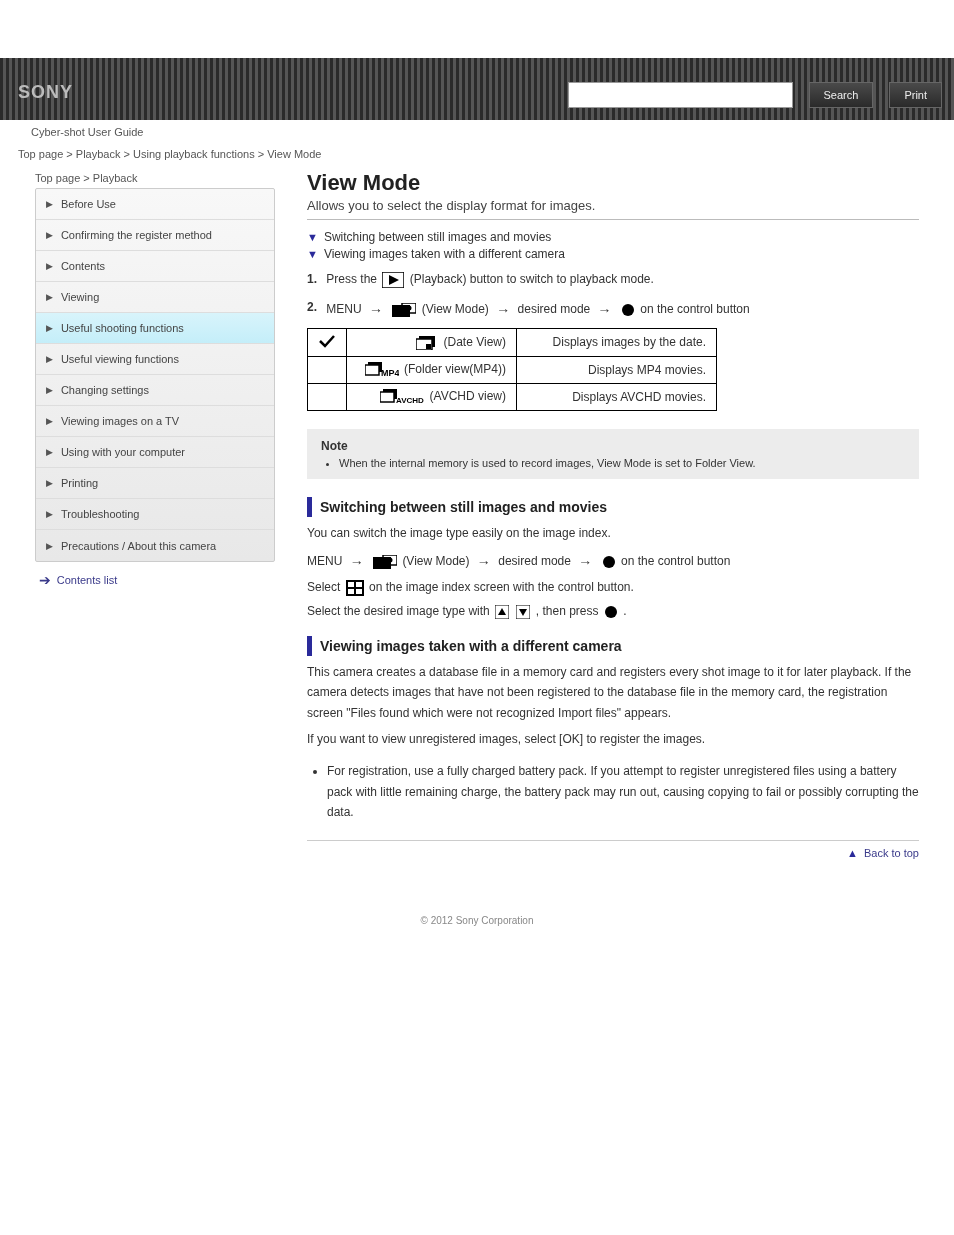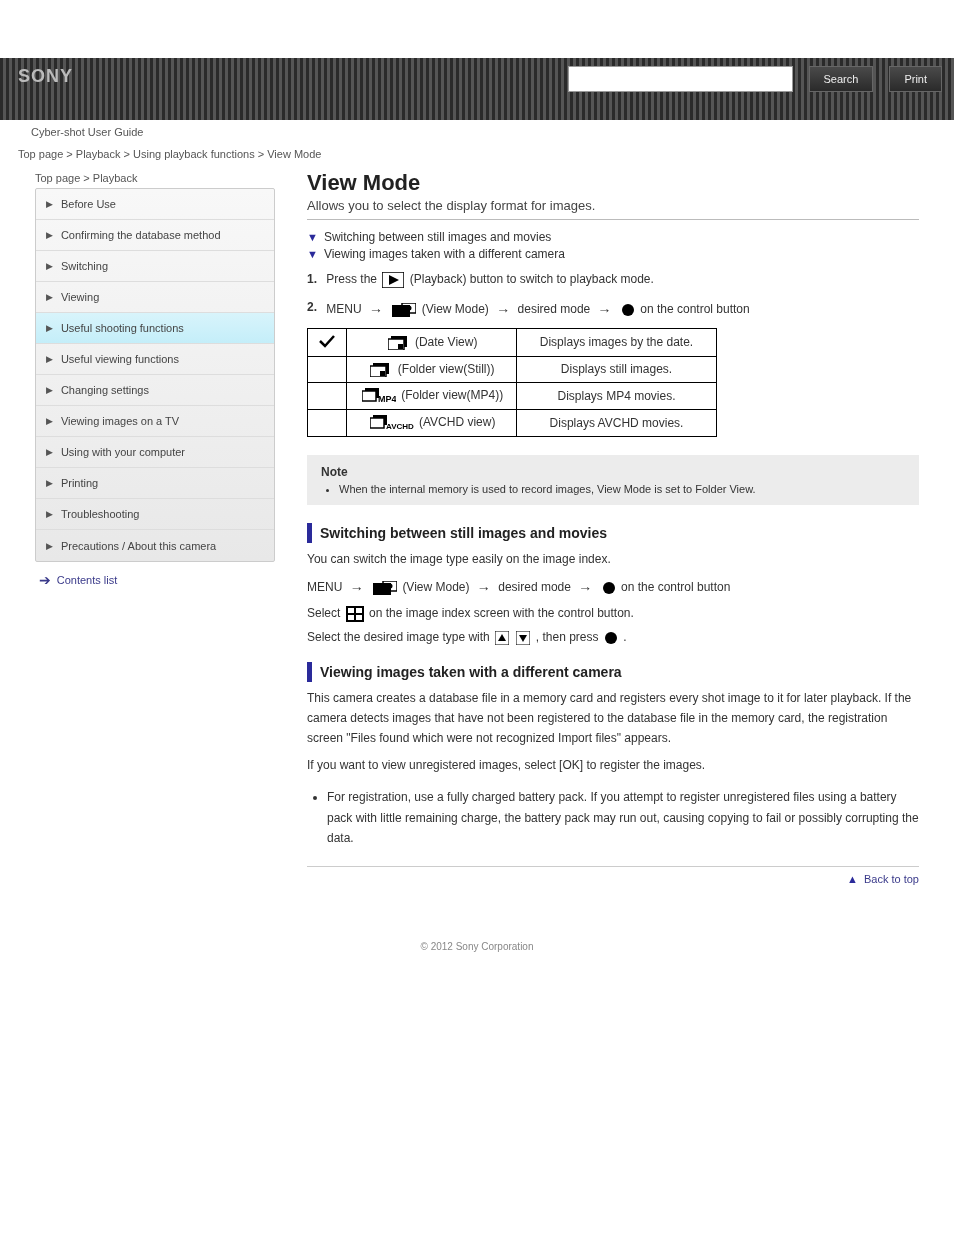--- a/index.html
+++ b/index.html
@@ -2,21 +2,21 @@
 <html><head>
 <meta charset="utf-8">
 <style>
   * { margin: 0; padding: 0; box-sizing: border-box; }
   body { font-family: Arial, Helvetica, sans-serif; font-size: 12px; color: #333; background: #fff; }
   .page { width: 954px; margin: 0 auto; padding-top: 58px; }
 
   .topbar {
     height: 62px;
     background: repeating-linear-gradient(90deg,#2a2a2a 0,#2a2a2a 3px,#555 3px,#555 6px);
-    display: flex; align-items: flex-start; padding: 8px 12px 0 18px;
+    display: flex; align-items: flex-start; padding: 24px 12px 0 18px;
     position: relative;
   }
   .brand { color:#bbb; font-size:18px; font-weight:bold; letter-spacing:1px; }
   .topbar-right { margin-left:auto; display:flex; align-items:center; gap:16px; }
   .search-input { width:225px; height:26px; border:1px solid #999; background:#fff; padding:0 6px; font-size:12px; }
   .btn { height:26px; border:1px solid #666; background:linear-gradient(#4a4a4a,#2a2a2a); color:#eee; font-size:11px; padding:0 14px; cursor:pointer; }
 
   .crumbwrap { padding:6px 18px 2px; font-size:11px; color:#555; }
   .crumbwrap a { color:#555; text-decoration:none;margin-left:13px; }
 
@@ -42,21 +42,21 @@
   .drop .dtri { color:#2a2a9a; font-size:11px; }
 
   .numstep { margin:8px 0 4px 0; }
   .num { display:inline-block; width:16px; font-weight:bold; vertical-align:top; }
   .steptext { display:inline; font-size:12px; line-height:1.6; }
   .ic { display:inline-block; vertical-align:middle; margin:0 2px; }
   .ic svg { display:block; }
   .arrow-glyph { font-size:14px; margin:0 4px; }
 
   table.optbl { border-collapse:collapse; margin-top:8px; font-size:12px; }
-  table.optbl td, table.optbl th { border:1px solid #000; padding:5px 10px; text-align:center; vertical-align:middle; }
+  table.optbl td, table.optbl th { border:1px solid #000; padding:5px 10px; text-align:right; vertical-align:middle; }
   .chk { width:30px; text-align:center; }
   .iconcell { width:170px; }
   .desc { width:200px; }
 
   .notebox { background:#ececec; padding:10px 14px; margin:18px 0; }
   .notetitle { font-weight:bold; font-size:12px; margin-bottom:4px; }
   .notebox ul { margin-left:18px; font-size:11px; }
 
   .sect { margin:14px 0 6px; display:flex; align-items:center; gap:8px; }
   .sect .bar { width:5px; height:20px; background:#2a2a9a; }
@@ -99,25 +99,25 @@
         <a href="#">Top page</a> &gt;
         <span>Playback</span>
       </div>
       <div class="sidebar">
         <div class="side-item">
             <span class="tri">▶</span>
             <span>Before Use</span>
           </div>
         <div class="side-item">
             <span class="tri">▶</span>
-            <span>Confirming the database method</span>
-          </div>
-        <div class="side-item">
-            <span class="tri">▶</span>
-            <span>Switching</span>
+            <span>Confirming the register method</span>
+          </div>
+        <div class="side-item">
+            <span class="tri">▶</span>
+            <span>Contents</span>
           </div>
         <div class="side-item">
             <span class="tri">▶</span>
             <span>Viewing</span>
           </div>
         <div class="side-item active">
             <span class="tri">▶</span>
             <span>Useful shooting functions</span>
           </div>
         <div class="side-item">
@@ -207,29 +207,20 @@
             <tr>
           <td class="chk"><span><svg width="18" height="14">
                     <path d="M2 7 L7 12 L16 2" fill="none" stroke="#000" stroke-width="2.5"></path>
                   </svg></span></td>
           <td class="iconcell"><span class="ic"><svg width="22" height="14">
                     <rect x="3" y="0" width="16" height="11" fill="#000"></rect>
                     <rect x="0" y="3" width="16" height="11" fill="#fff" stroke="#000" stroke-width="1.5"></rect>
                     <rect x="10" y="8" width="5" height="5" fill="#000"></rect>
                   </svg></span><span> (Date View)</span></td>
           <td class="desc">Displays images by the date.</td>
-        </tr>
-        <tr>
-          <td class="chk"></td>
-          <td class="iconcell"><span class="ic"><svg width="22" height="14">
-                    <rect x="3" y="0" width="16" height="11" fill="#000"></rect>
-                    <rect x="0" y="3" width="16" height="11" fill="#fff" stroke="#000" stroke-width="1.5"></rect>
-                    <rect x="10" y="8" width="5" height="5" fill="#000"></rect>
-                  </svg></span><span> (Folder view(Still))</span></td>
-          <td class="desc">Displays still images.</td>
         </tr>
         <tr>
           <td class="chk"></td>
           <td class="iconcell"><span class="ic"><svg width="34" height="16">
                     <rect x="3" y="0" width="14" height="10" fill="#000"></rect>
                     <rect x="0" y="3" width="14" height="10" fill="#fff" stroke="#000" stroke-width="1.5"></rect>
                     <text x="16" y="14" font-size="9" font-weight="bold" fill="#000">MP4</text>
                   </svg></span><span> (Folder view(MP4))</span></td>
           <td class="desc">Displays MP4 movies.</td>
         </tr>

